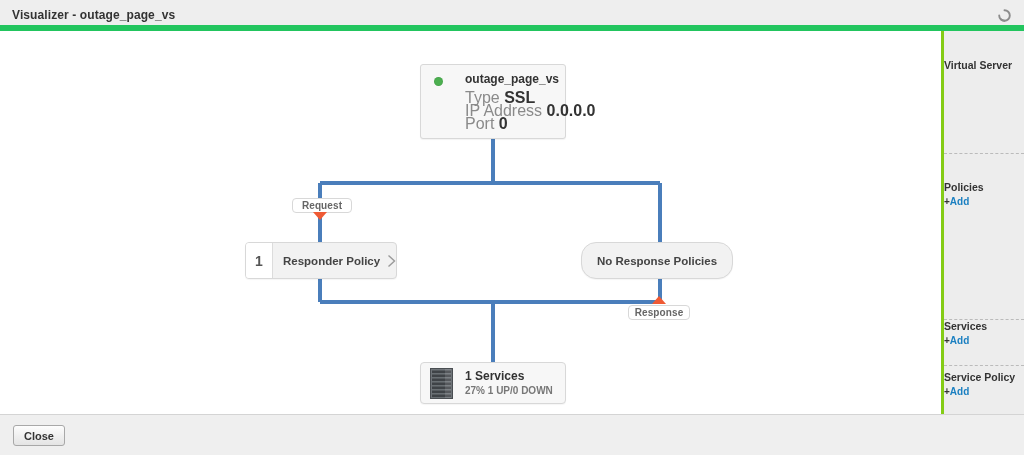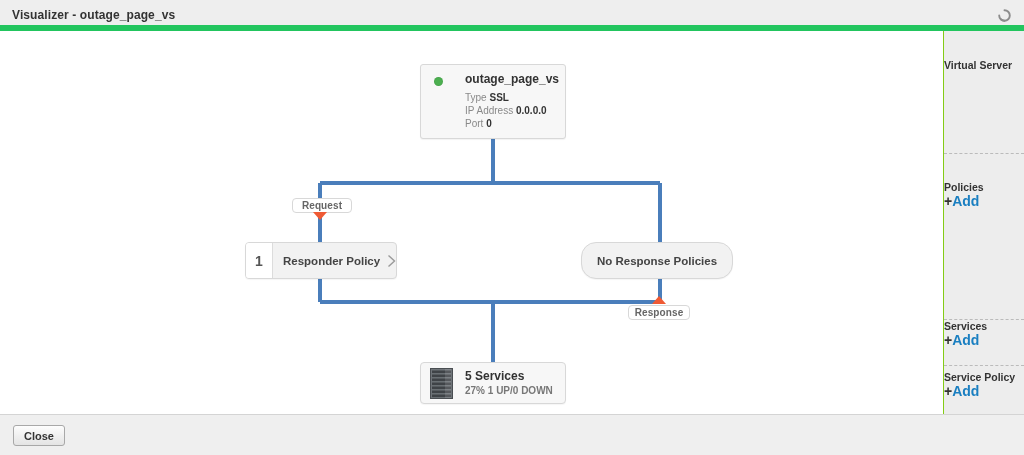--- a/index.html
+++ b/index.html
@@ -59,21 +59,21 @@
     height: 383px;
     background: #ffffff;
     box-sizing: border-box;
   }
   .canvas {
     position: absolute;
     left: 0; top: 0;
     width: 944px;
     height: 383px;
     background: #ffffff;
-    border-right: 1px solid #84cc16;
+    border-right: 3px solid #84cc16;
     box-sizing: border-box;
     overflow: hidden;
   }
   .edges {
     position: absolute;
     left: 0; top: 0;
     width: 944px;
     height: 383px;
   }
 
@@ -106,21 +106,21 @@
     top: 7px;
     font-size: 12px;
     font-weight: bold;
     color: #333333;
     white-space: nowrap;
   }
   .vs-rows {
     position: absolute;
     left: 44px;
     top: 26px;
-    font-size: 10px;
+    font-size: 16px;
     line-height: 13px;
     color: #8a8a8a;
     white-space: nowrap;
   }
   .vs-rows .v {
     color: #333333;
     font-weight: bold;
   }
 
   
@@ -297,21 +297,21 @@
     padding-right: 10px;
   }
   .side-title {
     font-size: 10.5px;
     font-weight: bold;
     color: #333333;
     white-space: nowrap;
     line-height: 14px;
   }
   .side-add {
-    font-size: 14px;
+    font-size: 10px;
     font-weight: bold;
     color: #1a7fc1;
     white-space: nowrap;
     line-height: 15px;
     cursor: pointer;
   }
   .side-add .plus {
     color: #333333;
     font-weight: bold;
   }
@@ -435,21 +435,21 @@
               <rect x="2" y="6.5" width="19" height="2.6"></rect>
               <rect x="2" y="10.5" width="19" height="2.6"></rect>
               <rect x="2" y="14.5" width="19" height="2.6"></rect>
               <rect x="2" y="18.5" width="19" height="2.6"></rect>
               <rect x="2" y="22.5" width="19" height="2.6"></rect>
               <rect x="2" y="26.5" width="19" height="2.6"></rect>
             </g>
             <rect x="15" y="1" width="6" height="29" fill="#ffffff" opacity="0.12"></rect>
           </svg>
         </div>
-        <div class="svc-title">5 Services</div>
+        <div class="svc-title">1 Services</div>
         <div class="svc-sub">27% 1 UP/0 DOWN</div>
       </div>
 
     </div>
 
     <div class="sidebar">
 
       <div class="side-sec" style="top:27px;">
         <div class="side-title">Virtual Server</div>
       </div>

